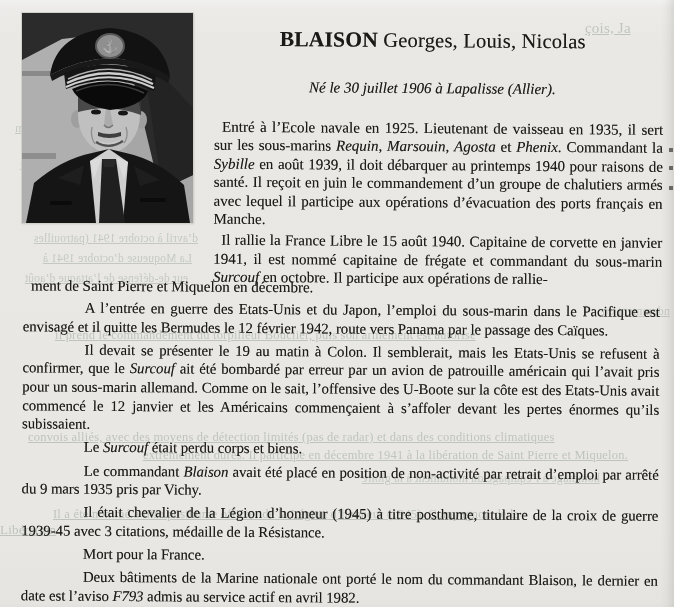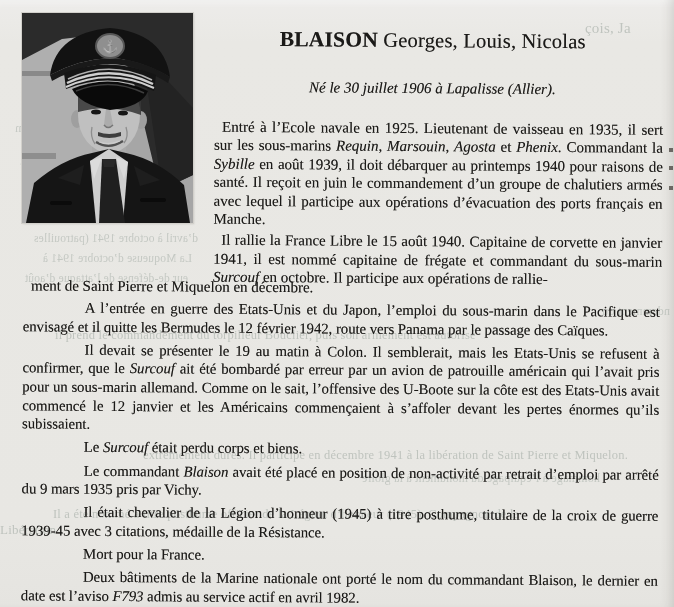--- a/index.html
+++ b/index.html
@@ -10,21 +10,21 @@
   }
   .sheet{
     position:relative;width:674px;height:607px;
     background:linear-gradient(180deg,#edecea 0%,#e9e8e4 7%,#e8e7e3 88%,#e5e4e0 100%);
     box-shadow:inset -10px 0 12px -8px rgba(60,58,52,.18), inset 0 8px 10px -8px rgba(255,255,255,.8);
   }
   
   .ghost-layer{position:absolute;inset:0;pointer-events:none;}
   .ghost{
     position:absolute;color:#96a099;opacity:.5;filter:blur(.45px);
-    letter-spacing:.2px;line-height:1.15;white-space:nowrap;overflow:hidden;
+    letter-spacing:.2px;line-height:1.15;white-space:nowrap;overflow:hidden;text-decoration:underline;
   }
   .ghost.mir{transform:scaleX(-1);color:#9aa49d;opacity:.46;}
   .edge-mark{position:absolute;right:1px;width:4px;height:4px;background:#45423c;opacity:.75;}
   
   .photo{
     position:absolute;left:22px;top:13px;width:171px;height:210px;
     outline:1px solid #d2d0cb;
     box-shadow:1px 1px 2px rgba(0,0,0,.15);
   }
   .photo svg{display:block;filter:grayscale(1) contrast(.98) blur(.25px);}
@@ -62,20 +62,21 @@
 
   <div class="ghost-layer">
       <div class="ghost" style="left: 585px; top: 20px; width: 90px; font-size: 15px;">çois, Ja</div>
       <div class="ghost mir" style="left: 0px; top: 122px; width: 30px; font-size: 12px;">em</div>
       <div class="ghost mir" style="left: 0px; top: 158px; width: 42px; font-size: 12px;">rque</div>
       <div class="ghost mir" style="left: 2px; top: 232px; width: 196px; font-size: 11.5px;">d’avril à octobre 1941 (patrouilles</div>
       <div class="ghost mir" style="left: 2px; top: 252px; width: 190px; font-size: 11.5px;">La Moqueuse d’octobre 1941 à</div>
       <div class="ghost mir" style="left: 2px; top: 272px; width: 186px; font-size: 11.5px;">eur de-défense de l’attaque d’août</div>
       <div class="ghost mir" style="left: 540px; top: 305px; width: 130px; font-size: 12px;">ndemment du</div>
       <div class="ghost" style="left: 55px; top: 328px; width: 560px; font-size: 12.5px;">il prend le commandement du torpilleur Bouclier, puis son armement est autorisé</div>
+      <div class="ghost" style="left: 28px; top: 430px; width: 625px; font-size: 12.5px;">convois alliés, avec des moyens de détection limités (pas de radar) et dans des conditions climatiques</div>
       <div class="ghost" style="left: 28px; top: 448px; width: 600px; font-size: 12.5px; text-align: right;">extrêmement dures. Il participe en décembre 1941 à la libération de Saint Pierre et Miquelon.</div>
       <div class="ghost mir" style="left: 180px; top: 472px; width: 420px; font-size: 12px;">hommage à l’équipage du monument à la gloire</div>
       <div class="ghost" style="left: 40px; top: 507px; width: 600px; font-size: 12.5px; margin-left: 13px;">Il a été nommé à titre posthume officier de la Légion d’honneur (1945). Compagnon de la</div>
       <div class="ghost" style="left: 0px; top: 523px; width: 130px; font-size: 13px;">Libération</div>
     </div>
   <div class="edge-mark" style="top:148px"></div>
   <div class="edge-mark" style="top:166px"></div>
   <div class="edge-mark" style="top:186px"></div>
 
   <div class="photo">

